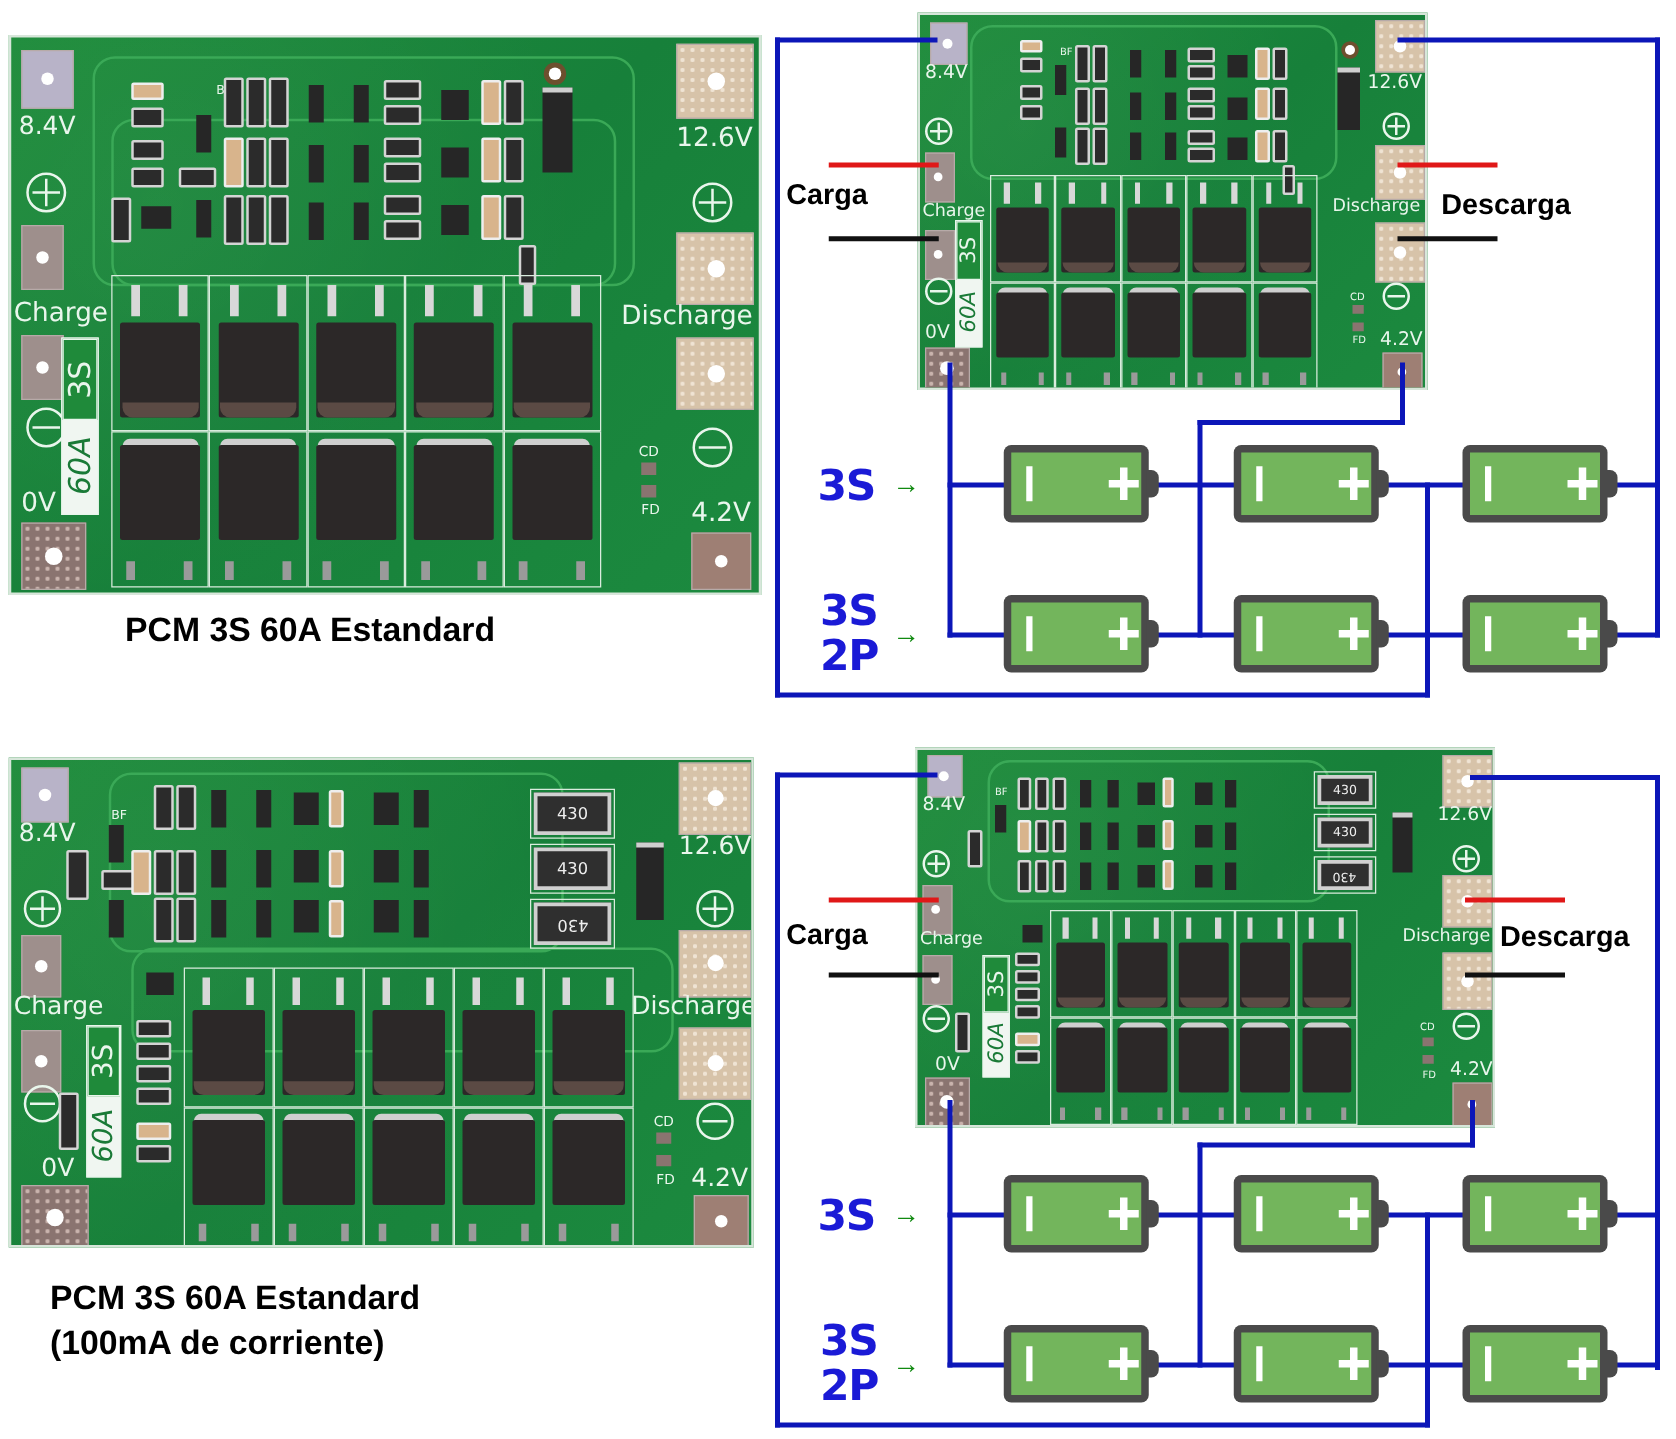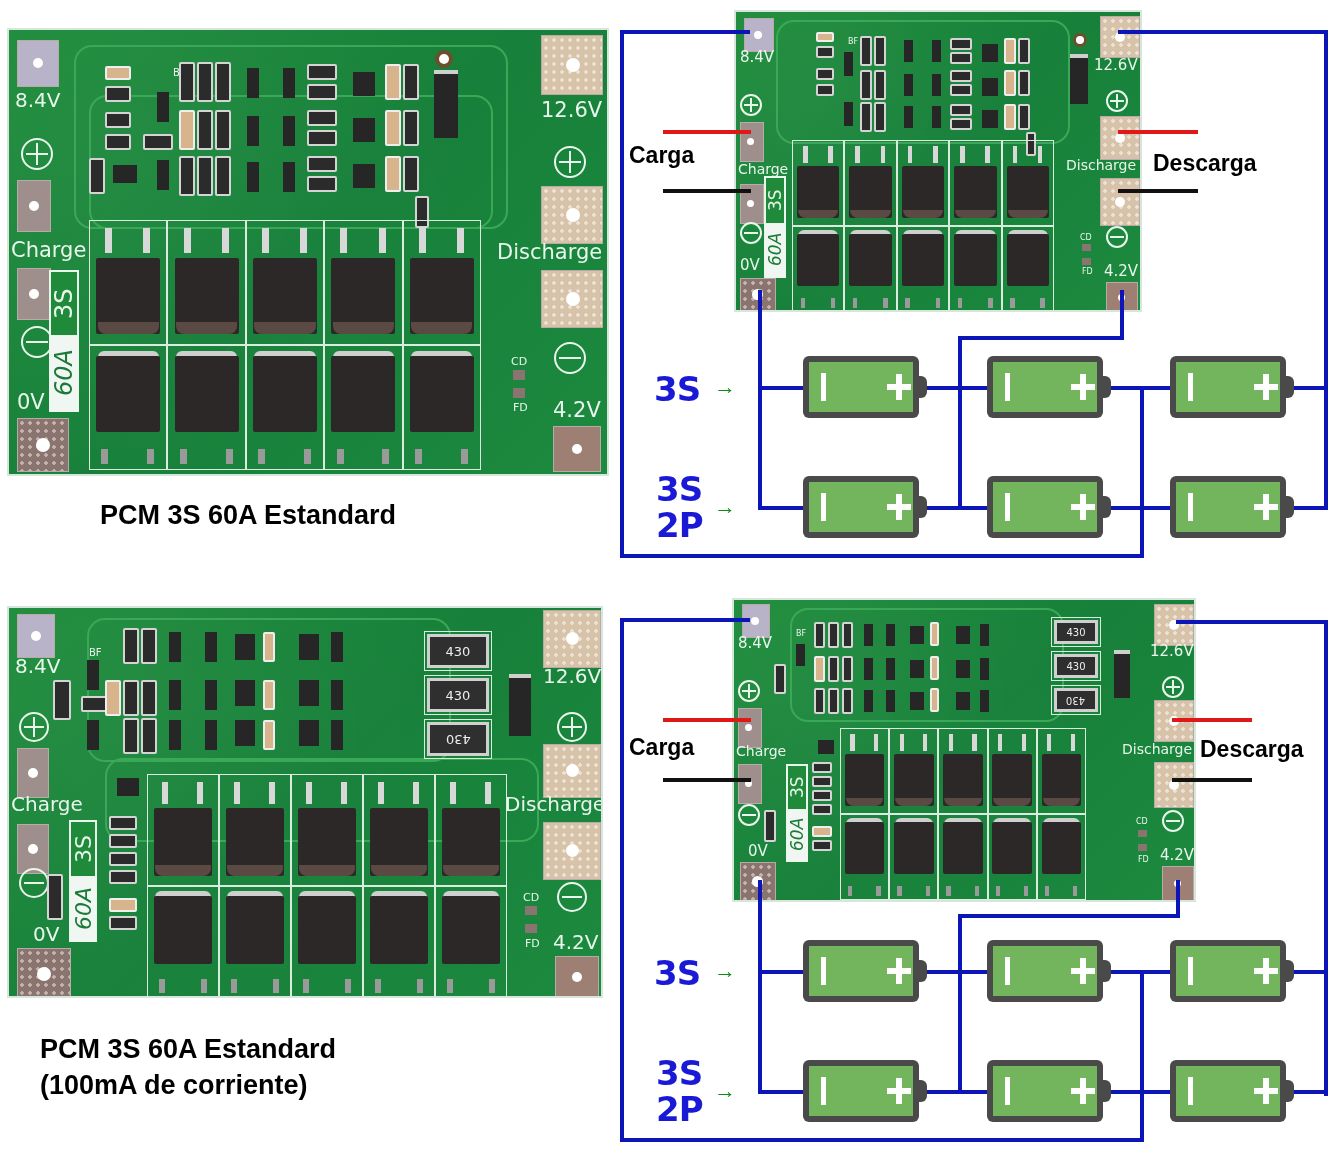--- a/index.html
+++ b/index.html
@@ -30,21 +30,21 @@
   .mos.bottom .body{top:8%;bottom:30%;}
   .mos .tab{position:absolute;left:10%;right:10%;height:10%;background:#5b4a44;bottom:8%;border-radius:0 0 8px 8px;}
   .mos.bottom .tab{top:4%;bottom:auto;background:#cfcfcf;border-radius:6px 6px 0 0;}
   .mos .lead{position:absolute;width:9%;height:20%;background:#d8d8d8;top:6%;}
   .mos.bottom .lead{top:auto;bottom:4%;height:12%;background:#9a9a9a;}
   .smd{position:absolute;background:#2b2b2b;border:2px solid #d4d4d4;box-sizing:border-box;border-radius:2px;}
   .smd.tan{background:#d8b48c;border-color:#eee;}
   .chip{position:absolute;background:#262626;}
   .res430{position:absolute;background:#2f2f2f;border:3px solid #d0d0d0;color:#eee;display:flex;align-items:center;justify-content:center;font-family:"DejaVu Sans",sans-serif;box-sizing:border-box;outline:1px solid #d9ecdd;outline-offset:2px;}
   .diode{position:absolute;background:#262626;border-top:4px solid #cfcfcf;}
-  .caption{position:absolute;font-weight:bold;color:#000;font-size:27px;line-height:33px;margin-top:11px;}
+  .caption{position:absolute;font-weight:bold;color:#000;font-size:27px;line-height:33px;}
   .wire{position:absolute;background:#0c16b8;}
   .lead-red{position:absolute;height:4px;background:#e01818;}
   .lead-black{position:absolute;height:4px;background:#111;}
   .lbl{position:absolute;font-weight:bold;color:#000;font-size:23px;}
   .battery{position:absolute;width:124px;height:62px;}
   .battery .shell{position:absolute;left:0;top:0;width:116px;height:62px;background:#4a4a4a;border-radius:6px;}
   .battery .fill{position:absolute;left:6px;top:6px;width:104px;height:50px;background:#73b55c;}
   .battery .cap{position:absolute;right:0;top:20px;width:10px;height:22px;background:#4a4a4a;border-radius:0 6px 6px 0;}
   .battery .neg{position:absolute;left:18px;top:17px;width:5px;height:28px;background:#fff;}
   .battery .pos{position:absolute;left:84px;top:18px;width:24px;height:26px;}

